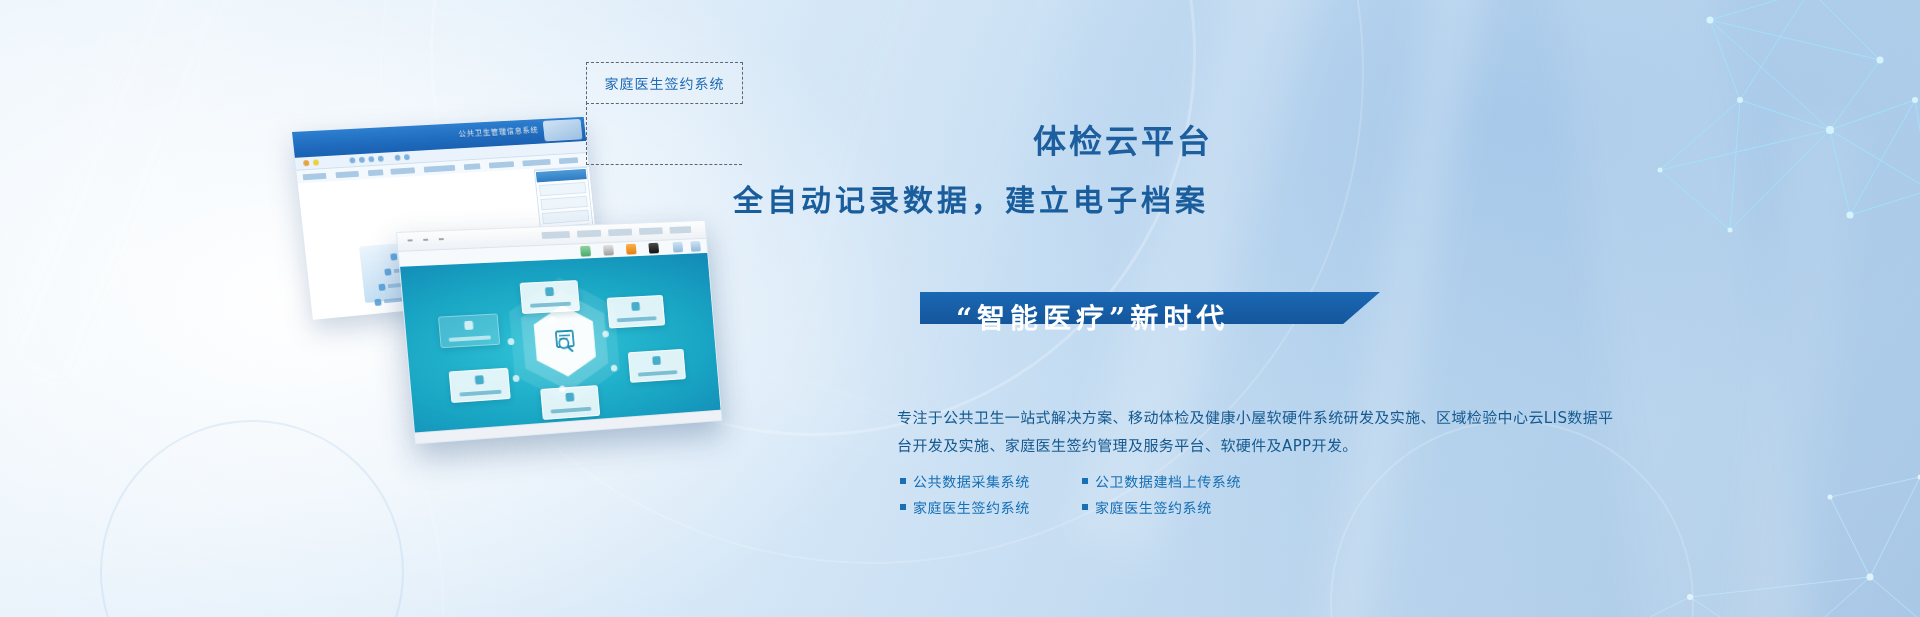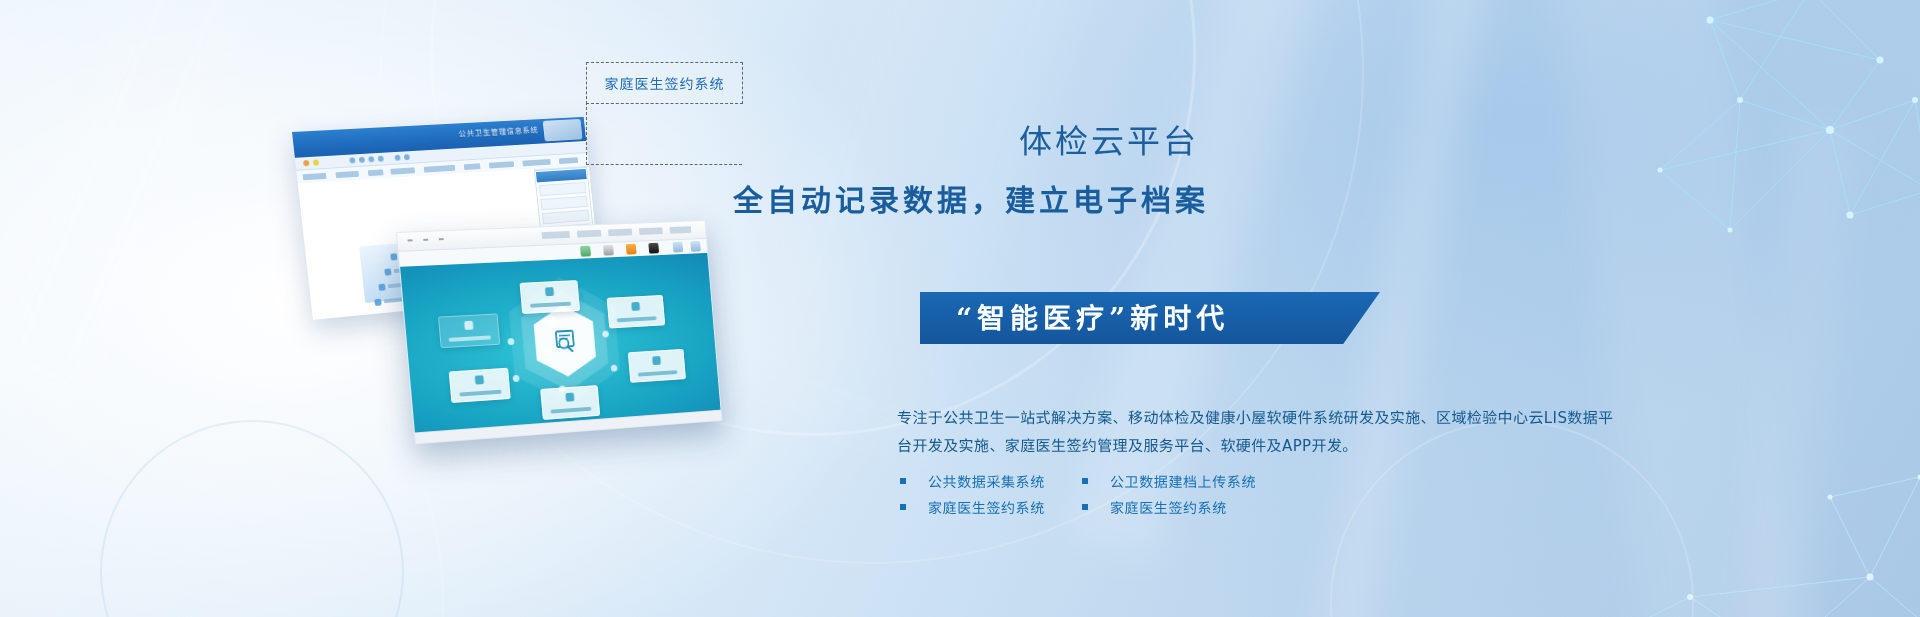--- a/index.html
+++ b/index.html
@@ -169,40 +169,40 @@
   .headline{position:absolute;left:733px;top:108px;width:800px;}
   .h-row1{position:relative;height:62px;}
   .h-big{
     position:absolute;left:0;top:-6px;
     font-size:63px;line-height:66px;font-weight:bold;
     color:#1472bd;letter-spacing:4px;
     font-family:"DejaVu Sans","Liberation Sans",sans-serif;
     text-shadow:1px 2px 0 rgba(255,255,255,.35);
   }
   .h-sub{
-    position:absolute;left:286px;top:16px;
-    font-size:33px;line-height:36px;font-weight:normal;color:#1d5f9e;letter-spacing:3px;
+    position:absolute;left:300px;top:16px;
+    font-size:33px;line-height:36px;font-weight:bold;color:#1d5f9e;letter-spacing:3px;
     font-family:"DejaVu Sans","Liberation Sans",sans-serif;
   }
   .badge{
     position:absolute;left:307px;top:-15px;
     background:#f0b51f;color:#ffffff;border-radius:14px;
     padding:4px 16px 5px;font-size:14px;letter-spacing:.5px;white-space:nowrap;
     font-family:"DejaVu Sans","Liberation Sans",sans-serif;
     box-shadow:0 2px 5px rgba(140,100,10,.22);
   }
   .h-row2{
     margin-top:12px;
     font-size:30px;line-height:38px;font-weight:bold;color:#1a5d9d;letter-spacing:4px;
     font-family:"DejaVu Sans","Liberation Sans",sans-serif;
   }
 
   
   .ribbon{
-    position:absolute;left:920px;top:292px;height:52px;width:460px;
+    position:absolute;left:920px;top:292px;height:32px;width:460px;
   }
   .ribbon .body{
     position:absolute;inset:0;
     background:linear-gradient(180deg,#1b68b3 0%,#14569c 100%);
     clip-path:polygon(0 0,100% 0,92% 100%,0 100%);
     box-shadow:0 3px 10px rgba(20,60,110,.28);
   }
   .ribbon .txt{
     position:absolute;left:36px;top:0;right:0;height:48px;display:flex;align-items:center;
     color:#ffffff;font-size:28px;letter-spacing:5px;font-weight:bold;
@@ -214,21 +214,21 @@
     position:absolute;left:897px;top:404px;width:720px;
     color:#15598f;font-size:15px;line-height:28px;letter-spacing:.4px;
     font-family:"DejaVu Sans","Liberation Sans",sans-serif;
   }
   .bullets{
     position:absolute;left:900px;top:468px;width:420px;
     display:grid;grid-template-columns:172px 200px;grid-auto-rows:26px;
     column-gap:10px;
   }
   .bullets .bi{display:flex;align-items:center;color:#1770b5;font-size:14px;letter-spacing:.6px;
-    font-family:Liberation Sans, sans-serif;gap:15px;}
+    font-family:Liberation Sans, sans-serif;}
   .bullets .bi .sq{
     width:6px;height:6px;background:#1770b5;margin-right:7px;flex:0 0 auto;
   }
 </style>
 </head>
 <body>
 
 <div class="stage">
 
   <div class="bg-wash">

